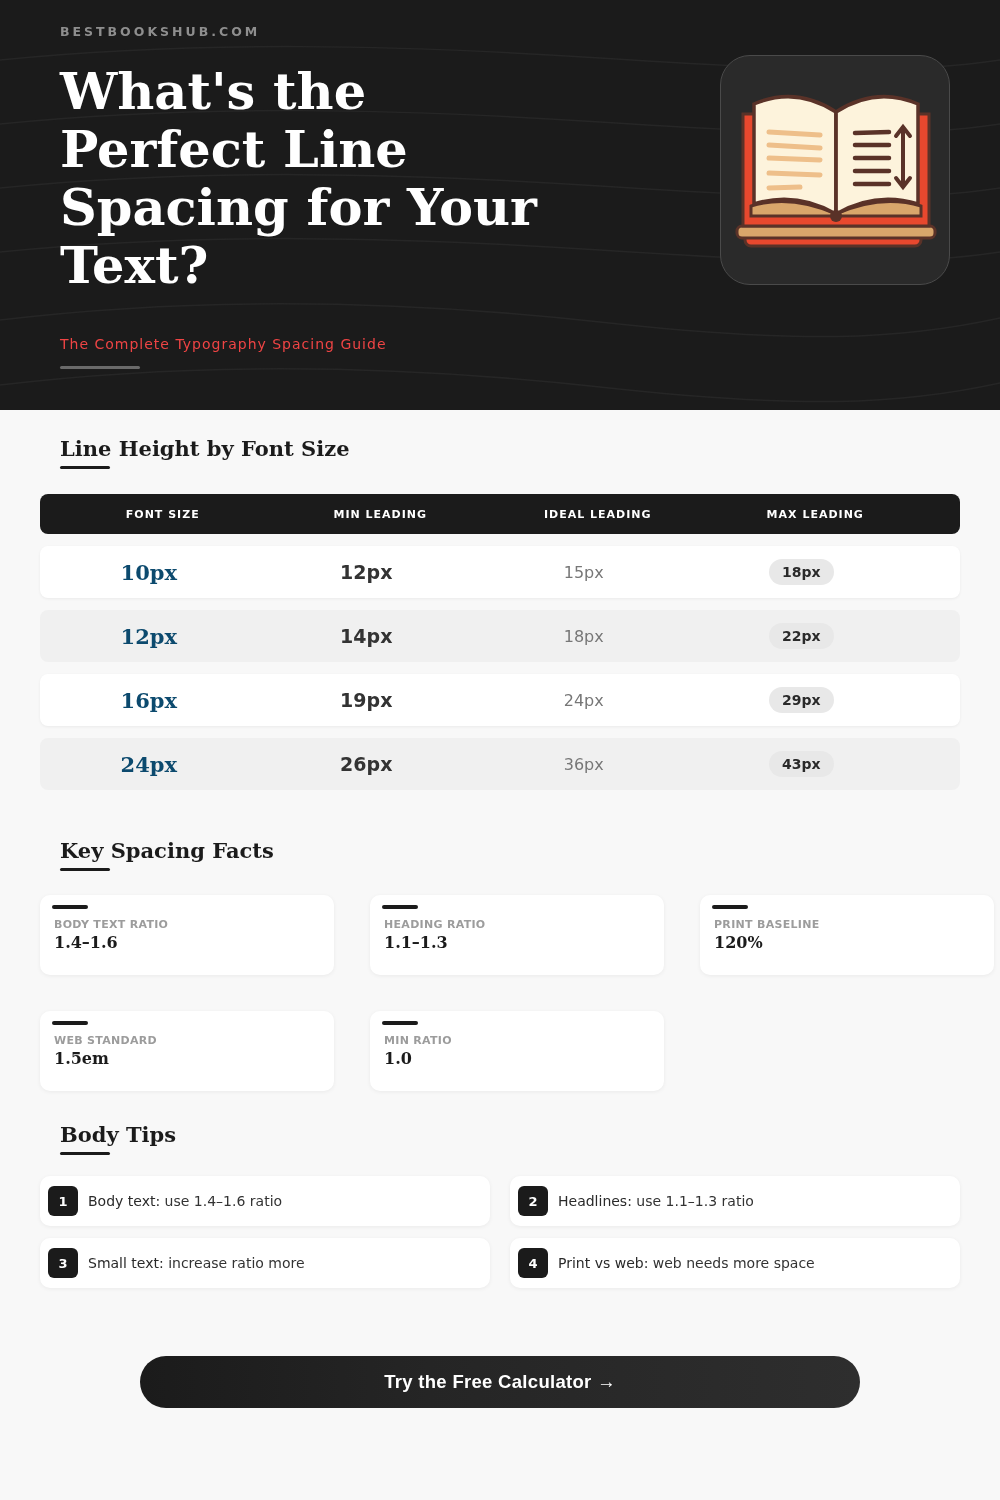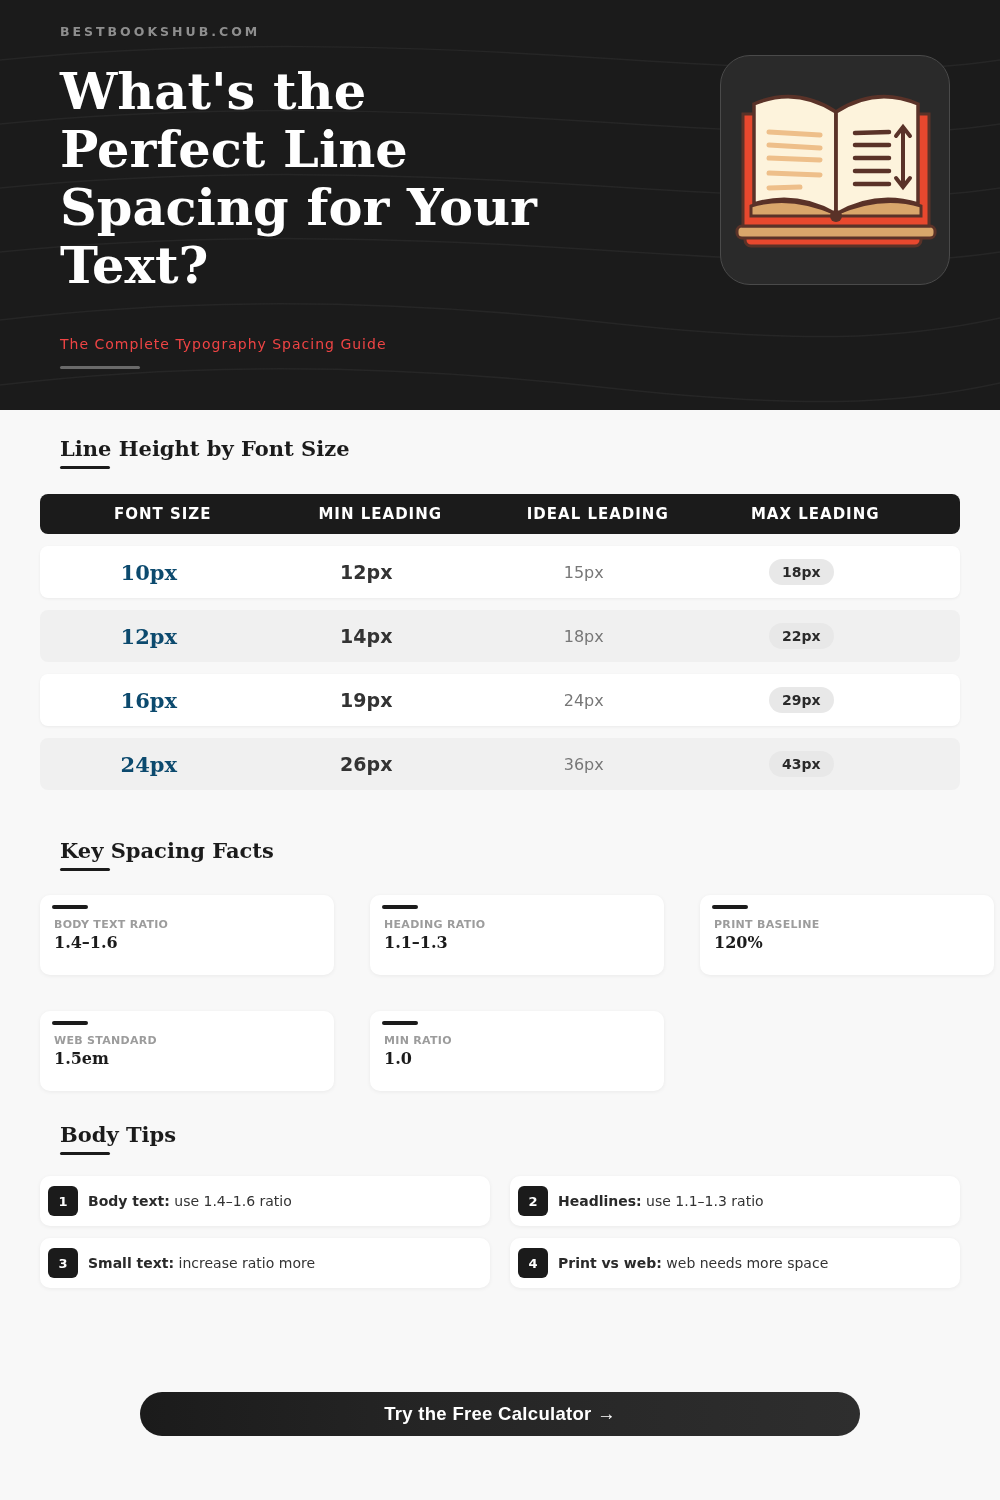--- a/index.html
+++ b/index.html
@@ -53,21 +53,21 @@
   }
 
   
   .table { position: absolute; left: 40px; top: 494px; width: 920px; }
   .thead {
     height: 40px; background: #1b1b1b; border-radius: 8px;
     display: flex; align-items: center; padding-right: 50px;
   }
   .th {
     flex: 1; text-align: center; color: #ffffff;
-    font-size: 15px; font-weight: bold; letter-spacing: 1px; padding-left: 28px;
+    font-size: 11px; font-weight: bold; letter-spacing: 1px; padding-left: 28px;
   }
   .trow {
     height: 52px; margin-top: 12px; border-radius: 8px;
     display: flex; align-items: center; padding-right: 50px;
     background: #ffffff; box-shadow: 0 1px 3px rgba(0,0,0,0.06);
   }
   .trow.alt { background: #f0f0f0; box-shadow: none; }
   .td { flex: 1; text-align: center; }
   .td.fs { font-family: "DejaVu Serif", serif; font-weight: bold; font-size: 21px; color: #0c4a6e; }
   .td.min { font-weight: bold; font-size: 19px; color: #333333; }
@@ -108,30 +108,30 @@
     height: 50px; background: #ffffff; border-radius: 10px;
     box-shadow: 0 1px 4px rgba(0,0,0,0.06);
     display: flex; align-items: center; padding-left: 8px;
   }
   .tip .num {
     width: 30px; height: 30px; background: #1b1b1b; color: #ffffff;
     border-radius: 6px; display: flex; align-items: center; justify-content: center;
     font-size: 13px; font-weight: bold; margin-right: 10px;
   }
   .tip .txt { font-size: 14px; color: #333333; }
-  .tip .txt b { font-weight: bold; color: #2a2a2a; margin-top: 39px; }
+  .tip .txt b { font-weight: normal; color: #2a2a2a; margin-top: 39px; }
 
   
   .cta {
-    position: absolute; left: 140px; top: 1356px; width: 720px; height: 44px;
+    position: absolute; left: 140px; top: 1356px; width: 720px; height: 52px;
     border-radius: 30px;
     background: linear-gradient(90deg, #1b1b1b 0%, #252525 40%, #2e2e2e 100%);
     display: flex; align-items: center; justify-content: center;
     color: #ffffff; font-size: 18.5px; font-weight: bold; letter-spacing: 0.3px;
-    border: none; cursor: pointer; margin-top: 36px;
+    border: none; cursor: pointer;
   }
 </style>
 </head>
 <body>
 
 <div class="hero">
   <svg class="waves" width="1000" height="410">
     <g fill="none" stroke="#262626" stroke-width="1.5">
       <path d="M0 60 C 200 40, 400 45, 600 58 S 900 75, 1000 60"></path>
       <path d="M0 124 C 200 104, 400 109, 600 122 S 900 139, 1000 124"></path>

